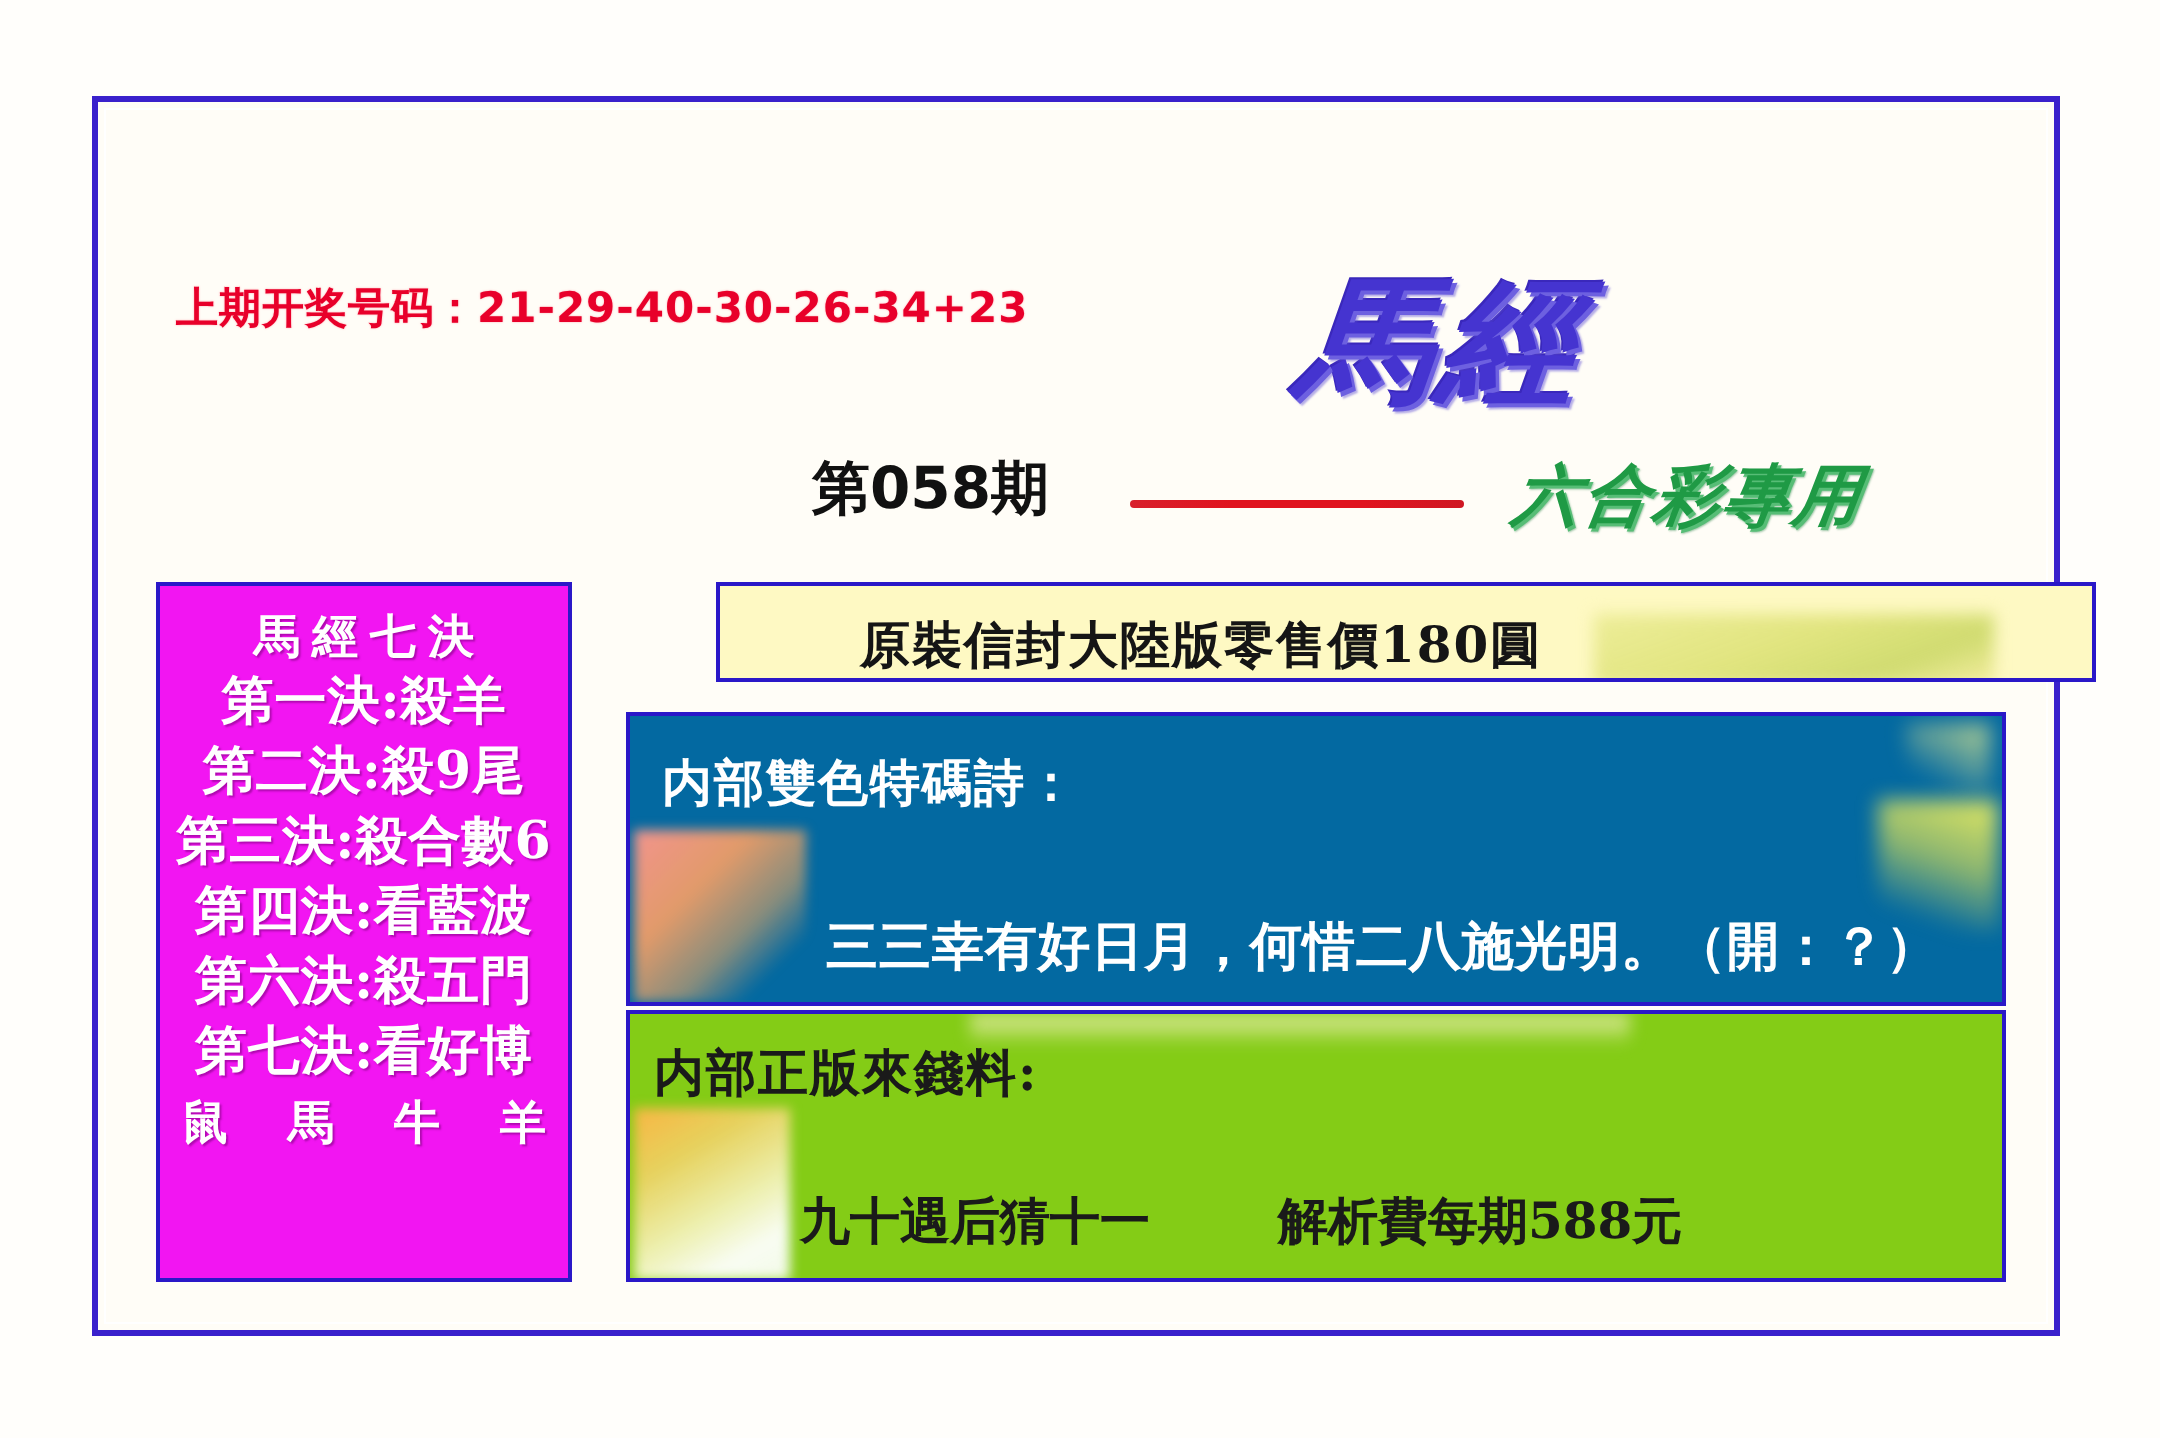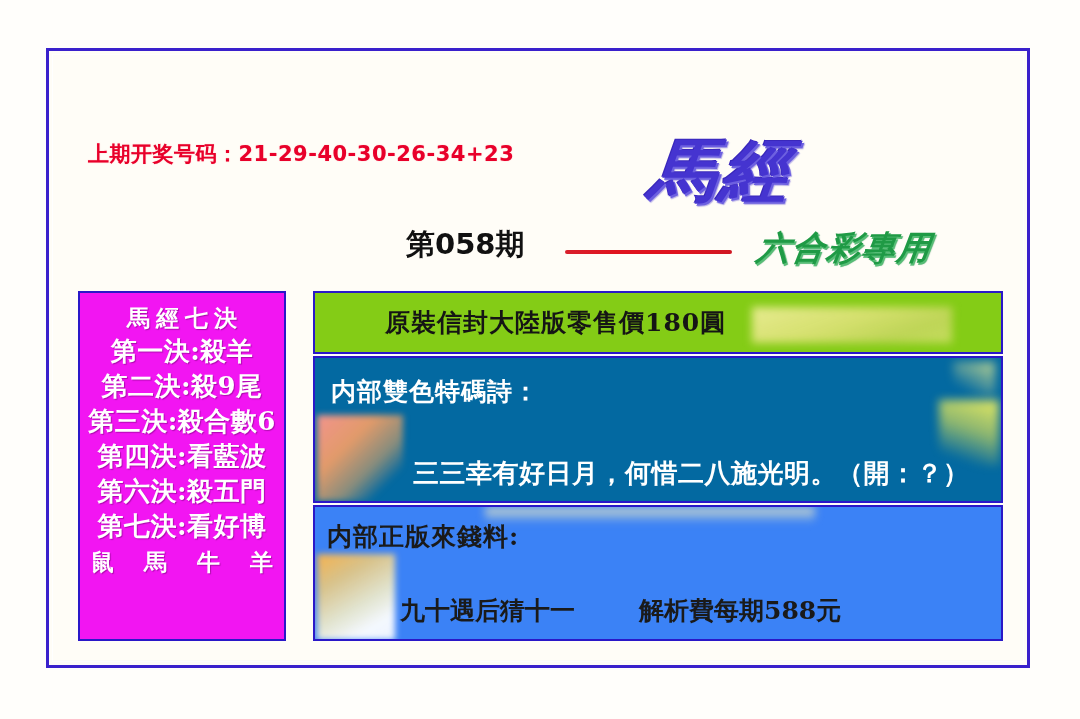--- a/index.html
+++ b/index.html
@@ -183,22 +183,23 @@
     position: absolute;
     left: 0;
     width: 690px;
     box-sizing: border-box;
     border: 2px solid #2a18c8;
     overflow: hidden;
   }
 
   #panel-price {
     top: 0;
-    height: 63px;
-    background: #84cc16;
+    height: 50px;
+    background: #fef9c3;
+    margin-left: 45px;
   }
   #price-text {
     position: absolute;
     left: 70px;
     top: 13px;
     font-family: "DejaVu Serif", "Liberation Serif", serif;
     font-size: 25px;
     font-weight: bold;
     color: #151515;
     white-space: nowrap;
@@ -283,21 +284,21 @@
     background: linear-gradient(210deg,
       rgba(250,248,140,0.75) 0%,
       rgba(22,160,85,0) 80%);
     filter: blur(5px);
     z-index: 1;
   }
 
   #panel-money {
     top: 214px;
     height: 136px;
-    background: #3b82f6;
+    background: #84cc16;
   }
   #money-label {
     position: absolute;
     left: 12px;
     top: 13px;
     font-family: "DejaVu Serif", "Liberation Serif", serif;
     font-size: 25px;
     font-weight: bold;
     color: #1a1a1a;
     white-space: nowrap;

